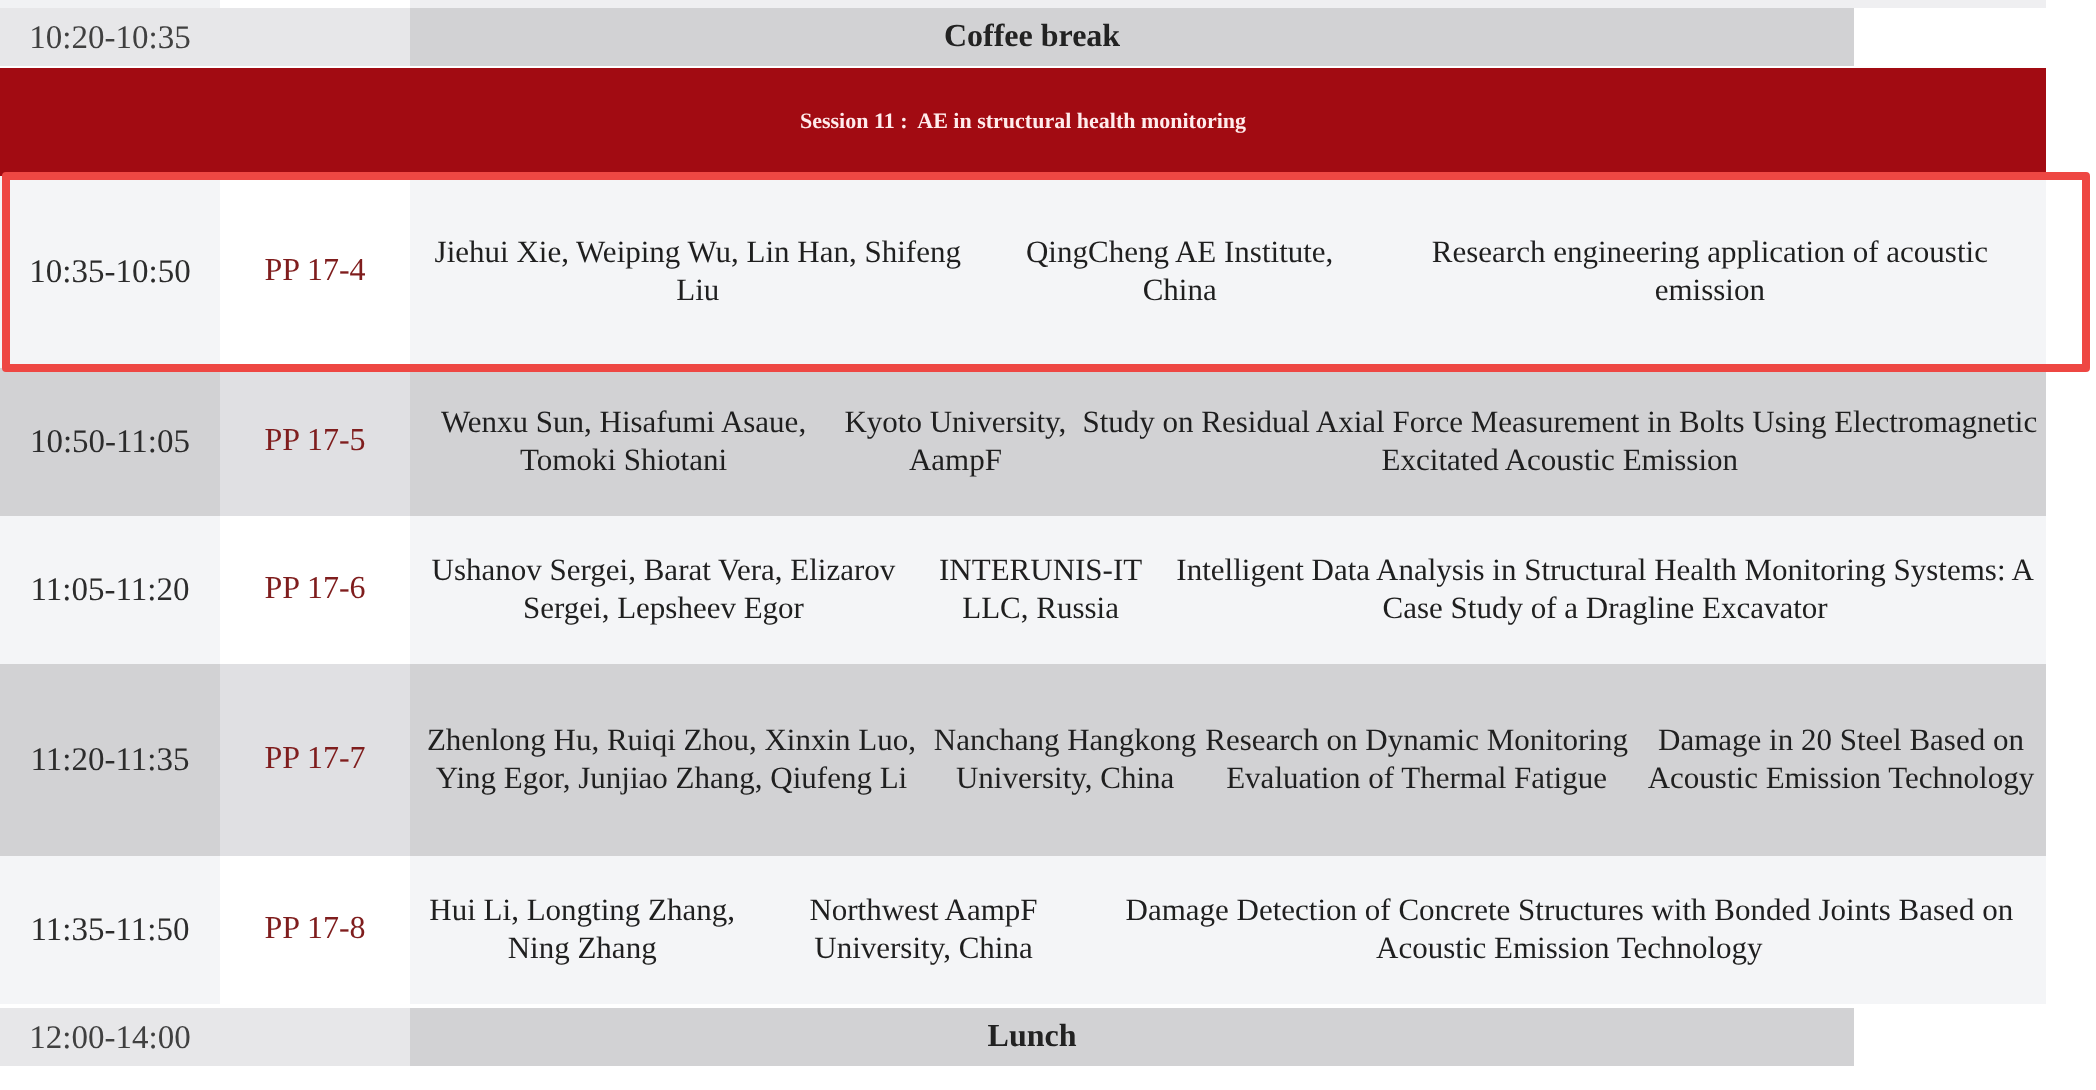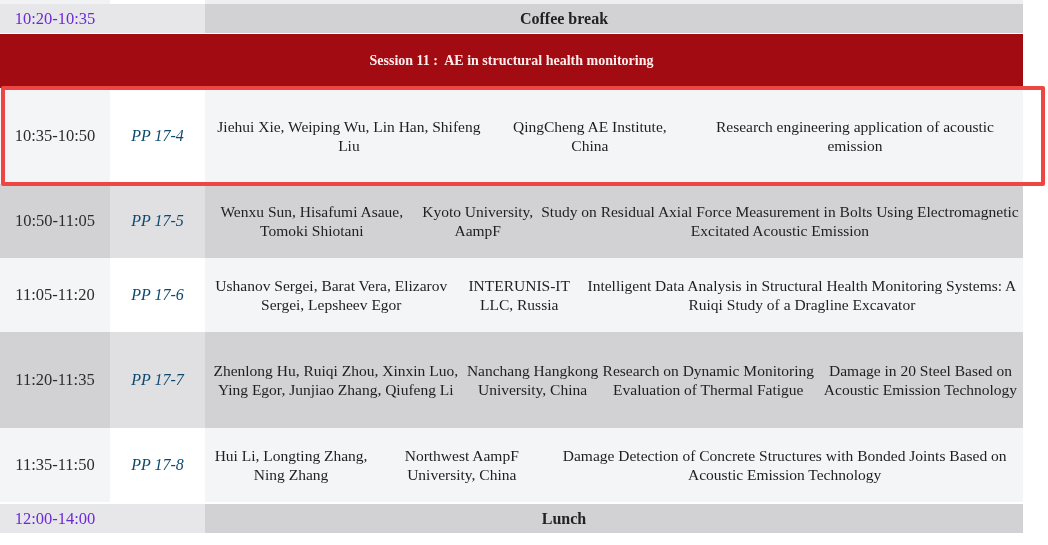--- a/index.html
+++ b/index.html
@@ -36,49 +36,49 @@
   .sliver .sl-c3{width:818px;background:#efeff1;}
 
   
   .row{display:flex;width:1023px;}
   .meal{height:29px;}
   .meal .meal-time{
     width:205px;height:100%;
     background:var(--meal-time-bg);
     display:flex;align-items:center;justify-content:center;
     padding-right:95px;
-    font-size:16.5px;color:#6d28d9;
+    font-size:16.5px;color:#404040;
   }
   .meal .meal-label-cell{
-    width:818px;height:100%;
+    width:722px;height:100%;
     background:var(--gray-row);
     display:flex;align-items:center;justify-content:center;
     padding-right:100px;
     font-weight:bold;font-size:16px;color:#222;
   }
   .coffee{border-bottom:1px solid #ffffff;height:30px;}
   .lunch{border-top:2px solid #ffffff;height:31px;}
 
   
   .session-header{
     width:1023px;height:54px;
     background:var(--session-red);
     color:var(--header-text);
     display:flex;flex-direction:column;align-items:center;justify-content:center;
     gap:3px;
   }
-  .sh-line1{font-weight:bold;font-size:14px;white-space:pre;}
+  .sh-line1{font-weight:bold;font-size:11px;white-space:pre;}
   .sh-line2{font-weight:bold;font-size:15.5px;white-space:pre;}
 
   
   .session.h3{height:74px;}
   .session.h4{height:96px;}
   .session .cell{height:100%;display:flex;align-items:center;justify-content:center;}
   .session .time{width:110px;font-size:16.5px;color:#2c2c2c;}
-  .session .code{width:95px;font-size:16px;color:#0c4a6e;font-style:italic;}
+  .session .code{width:95px;font-size:16px;color:#7f1d1d;}
   .session .content{
     width:818px;flex-direction:row;
     font-size:15.5px;line-height:19px;color:var(--text-dark);
     text-align:center;
   }
   .session.light .time,.session.light .content{background:var(--light-row);}
   .session.light .code{background:var(--code-light);}
   .session.gray .time,.session.gray .content{background:var(--gray-row);align-items:center;}
   .session.gray .code{background:var(--code-gray);}
 
@@ -131,21 +131,21 @@
             <div class="line">Kyoto University, AampF</div>
             <div class="line">Study on Residual Axial Force Measurement in Bolts Using Electromagnetic Excitated Acoustic Emission</div>
           </div>
   </div>
         <div class="row session light h3">
     <div class="cell time">11:05-11:20</div>
     <div class="cell code">PP 17-6</div>
     <div class="cell content">
             <div class="line">Ushanov Sergei, Barat Vera, Elizarov Sergei, Lepsheev Egor</div>
             <div class="line">INTERUNIS-IT LLC, Russia</div>
-            <div class="line">Intelligent Data Analysis in Structural Health Monitoring Systems: A Ruiqi Study of a Dragline Excavator</div>
+            <div class="line">Intelligent Data Analysis in Structural Health Monitoring Systems: A Case Study of a Dragline Excavator</div>
           </div>
   </div>
         <div class="row session gray h4">
     <div class="cell time">11:20-11:35</div>
     <div class="cell code">PP 17-7</div>
     <div class="cell content">
             <div class="line">Zhenlong Hu, Ruiqi Zhou, Xinxin Luo, Ying Egor, Junjiao Zhang, Qiufeng Li</div>
             <div class="line">Nanchang Hangkong University, China</div>
             <div class="line">Research on Dynamic Monitoring Evaluation of Thermal Fatigue</div>
             <div class="line">Damage in 20 Steel Based on Acoustic Emission Technology</div>

